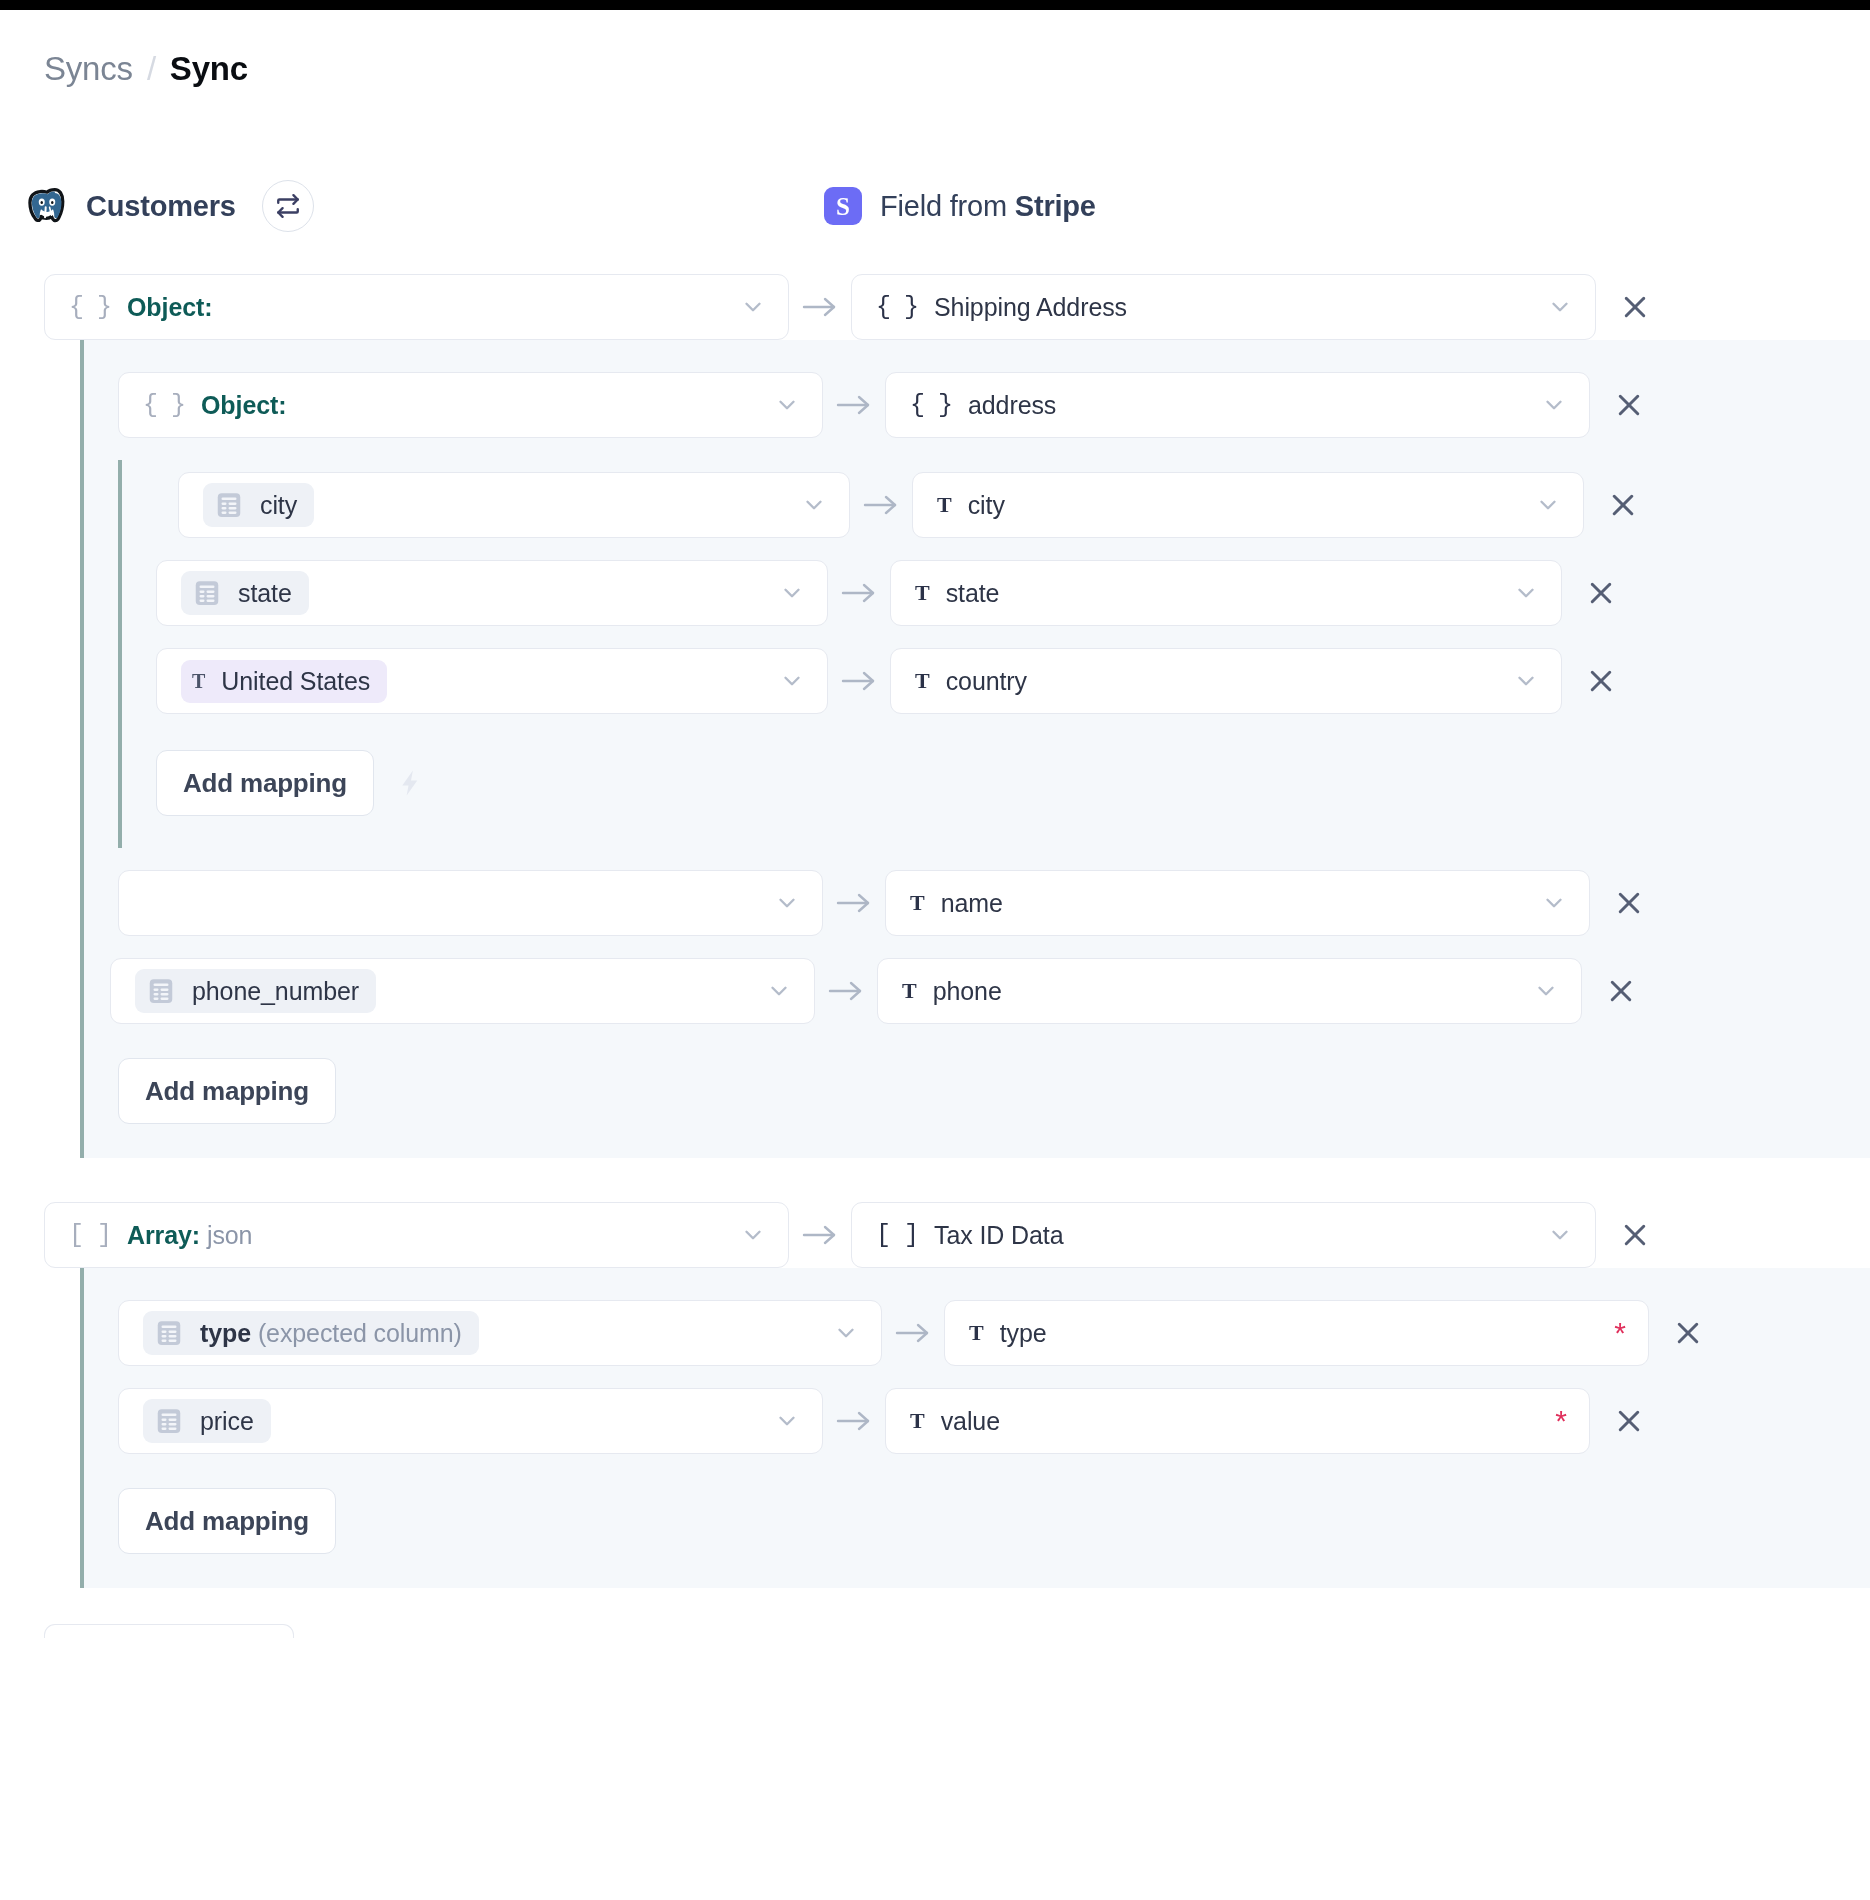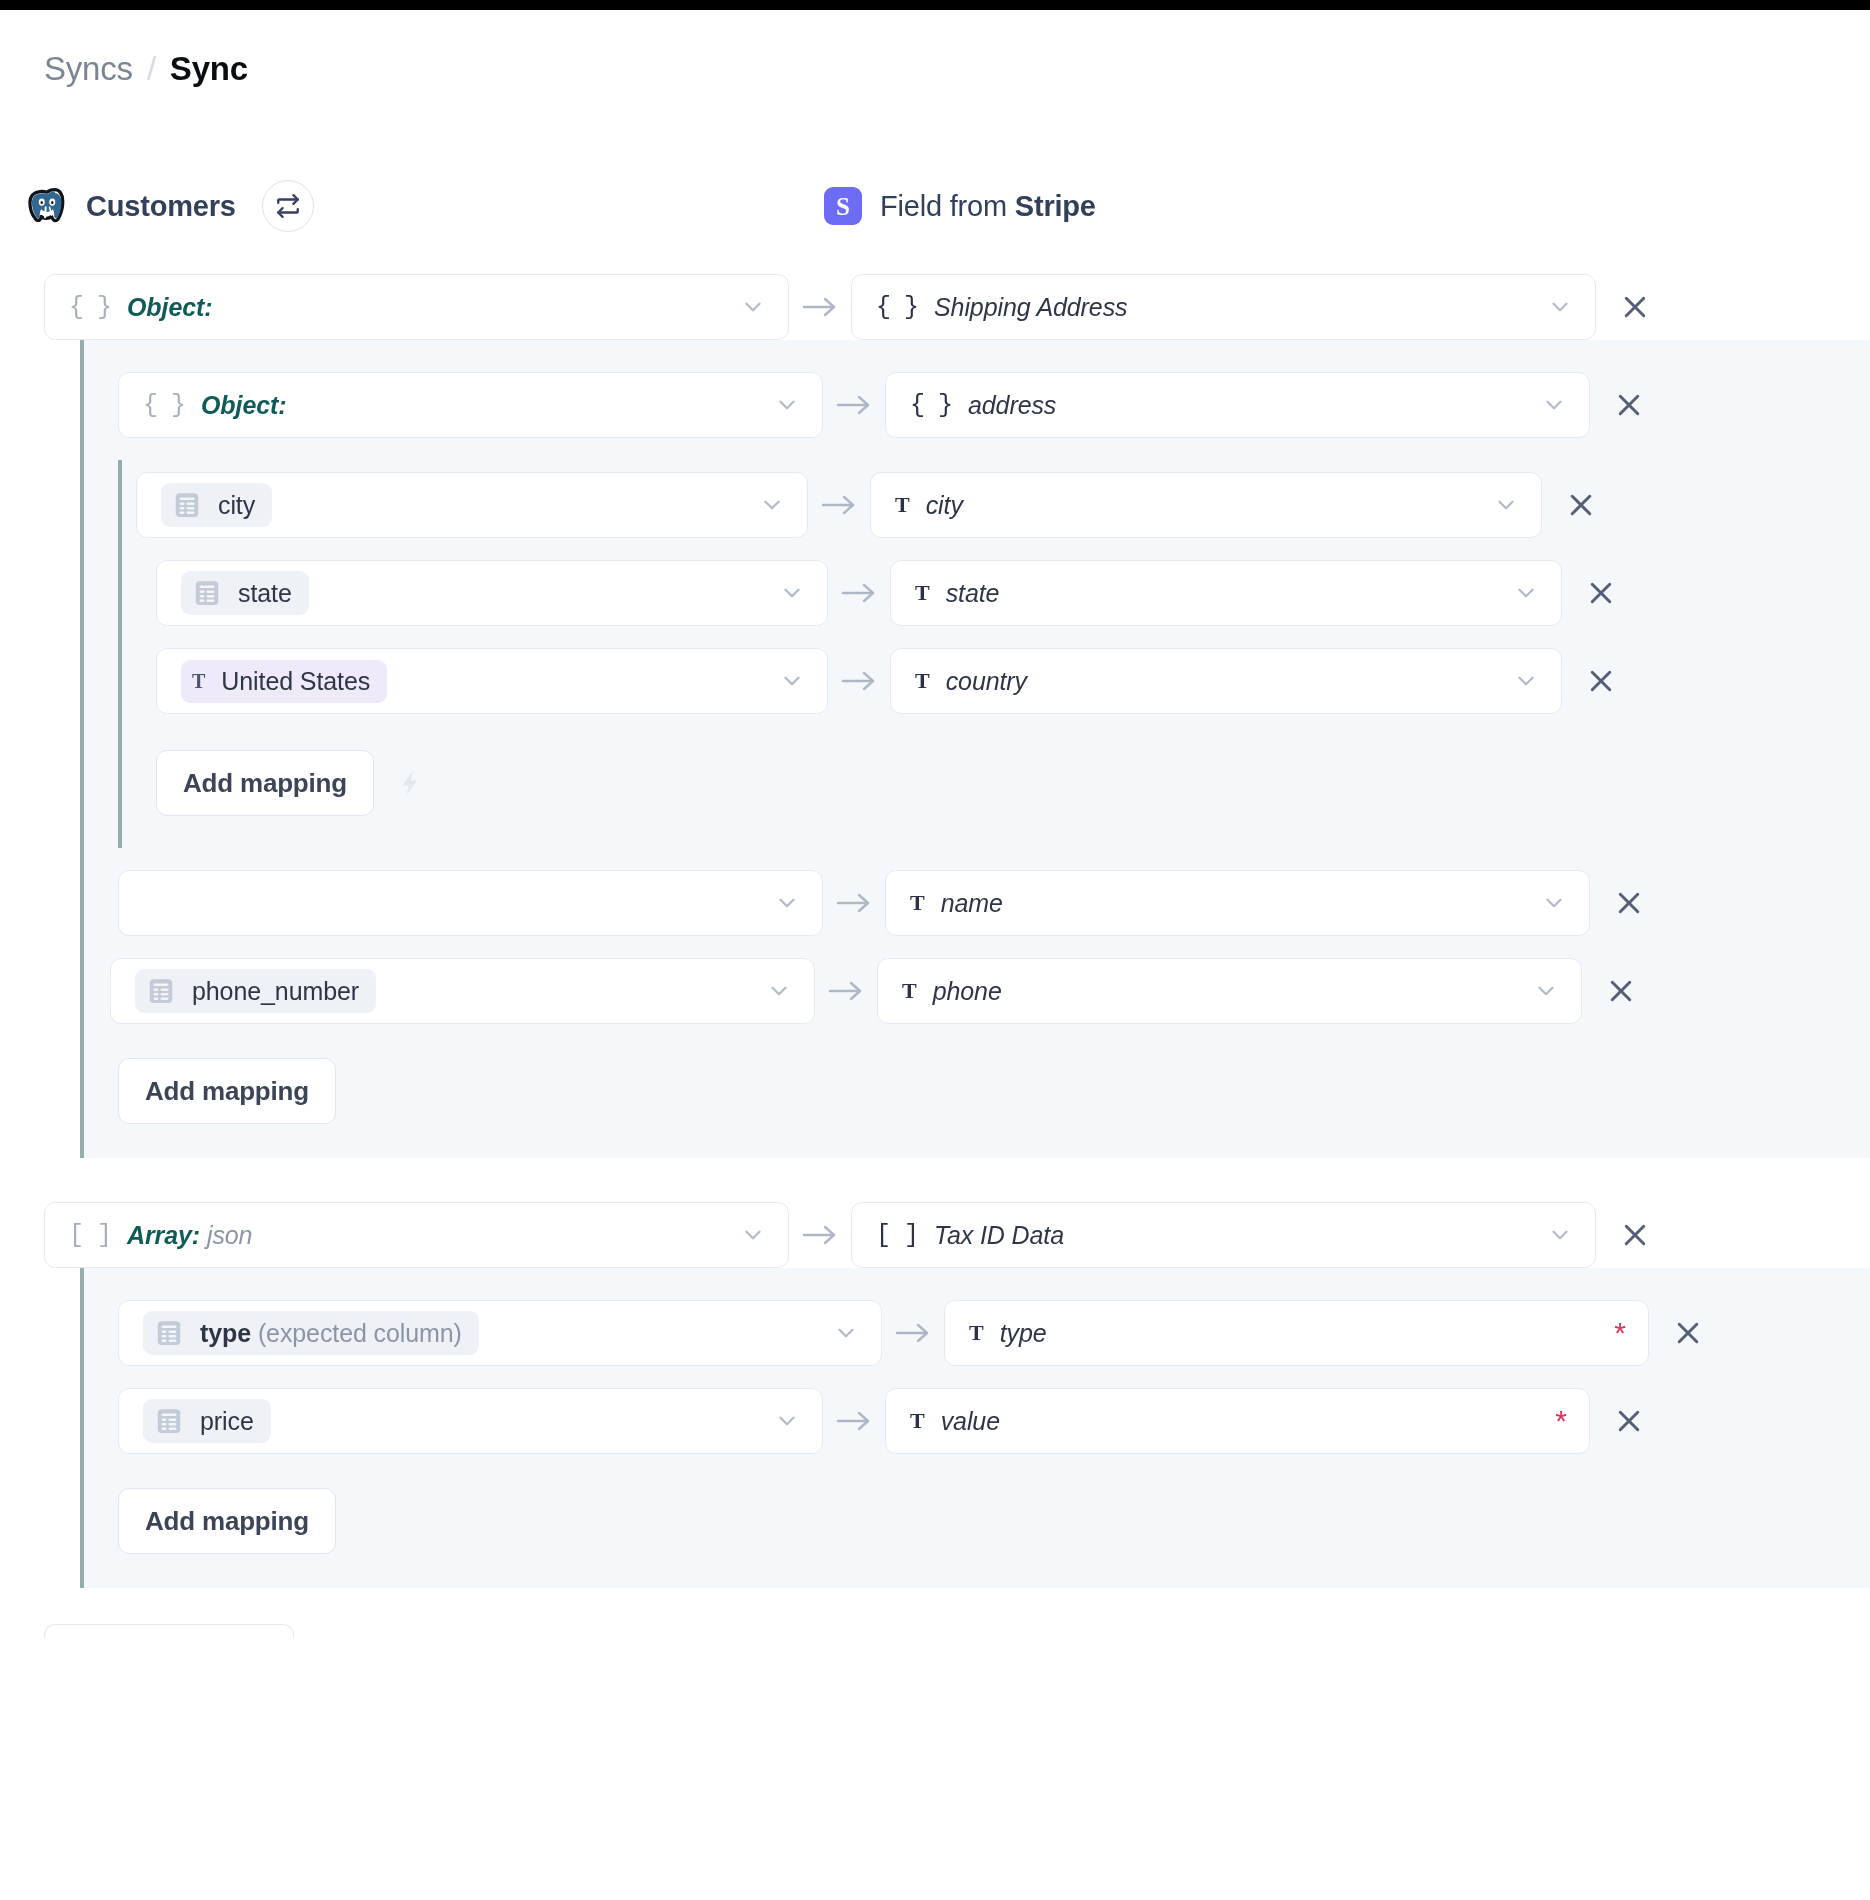--- a/index.html
+++ b/index.html
@@ -99,21 +99,20 @@
     align-items: center;
     gap: 16px;
     flex: 1;
     min-width: 0;
   }
   .field-label {
     font-size: 25px;
     color: #2e3547;
     white-space: nowrap;
     letter-spacing: -0.1px;
-    font-style: italic;
   }
 
   
   .chip {
     display: inline-flex;
     align-items: center;
     gap: 16px;
     border-radius: 9px;
     padding: 7px 17px 7px 11px;
     max-width: 100%;
@@ -318,21 +317,21 @@
               <span class="delx">
     <svg width="30" height="30" viewBox="0 0 24 24" fill="none" stroke="#555e74" stroke-width="2.4" stroke-linecap="round">
       <line x1="5" y1="5" x2="19" y2="19"></line>
                   <line x1="19" y1="5" x2="5" y2="19"></line>
                 </svg>
               </span>
             </div>
             <div class="nest inner" style="margin-left:38px;margin-top:22px">
                    <span class="guide"></span>
               <div style="margin-top:0px">
-                <div class="row" style="padding-left:18px">
+                <div class="row" style="padding-left:60px">
       <div class="field" style="width:672px">
       <span class="field-inner">
                       <span class="chip col">
         <svg class="col-ico" viewBox="0 0 24 24">
     <rect x="3" y="2.5" width="18" height="19" rx="3.2" fill="#c3cad8"></rect>
     <rect x="6" y="6" width="12" height="2" rx="1" fill="#f3f5f9"></rect>
     <rect x="6" y="10" width="4" height="1.9" rx="0.9" fill="#f3f5f9"></rect>
     <rect x="11.6" y="10" width="6.4" height="1.9" rx="0.9" fill="#f3f5f9"></rect>
     <rect x="6" y="13.6" width="4" height="1.9" rx="0.9" fill="#f3f5f9"></rect>
     <rect x="11.6" y="13.6" width="6.4" height="1.9" rx="0.9" fill="#f3f5f9"></rect>

